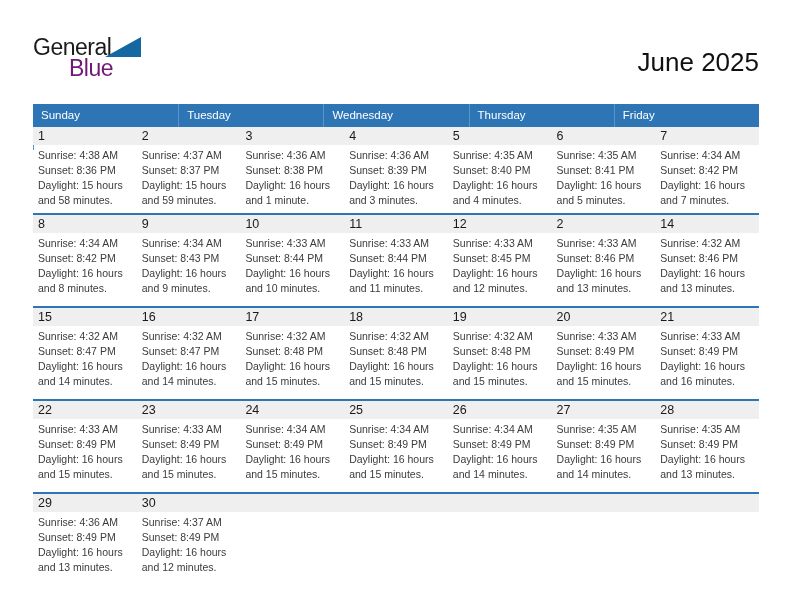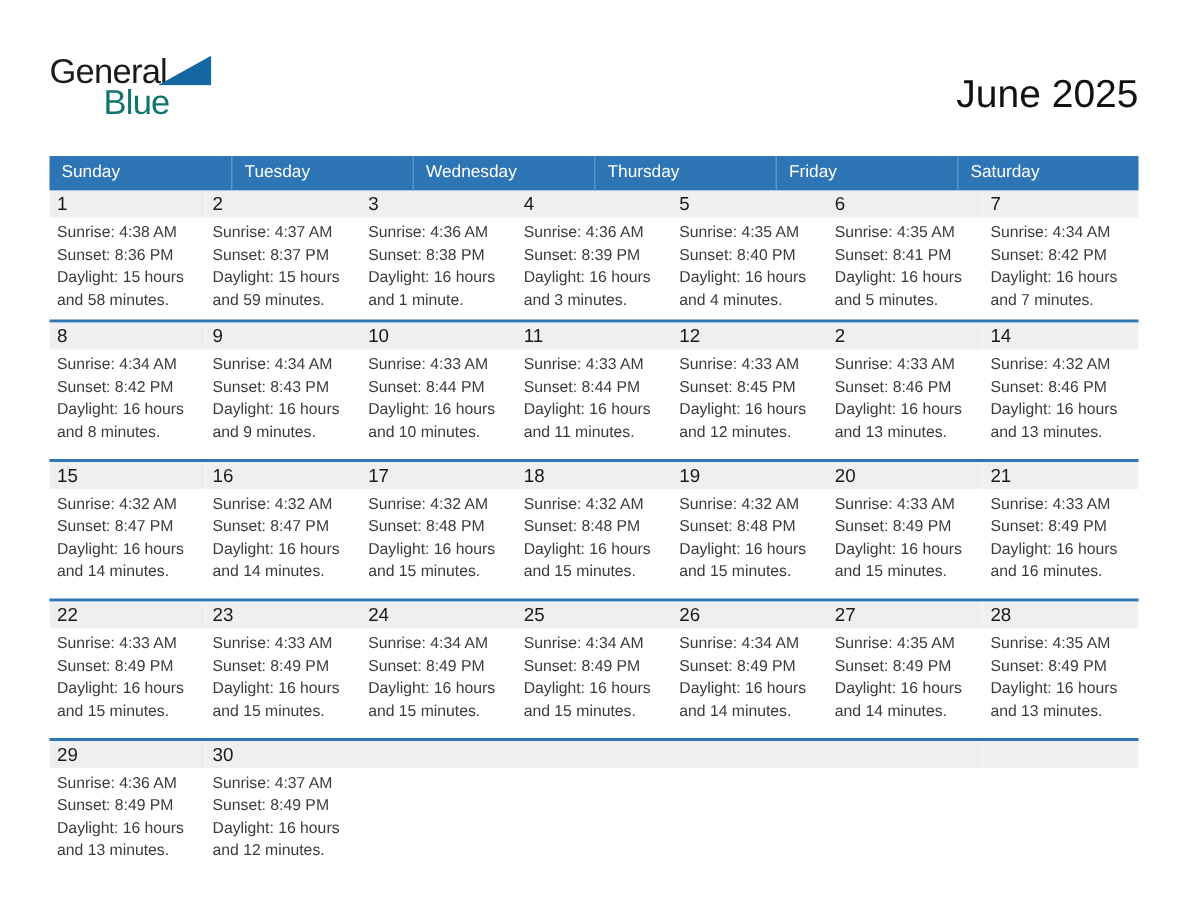--- a/index.html
+++ b/index.html
@@ -8,30 +8,30 @@
 
   
   .top-bar { position: absolute; top: 30px; left: 33px; right: 33px; }
 
   .logo { position: absolute; left: 0; top: 6px; width: 120px; height: 50px; }
   .logo-line1 { font-size: 23px; letter-spacing: -0.5px; color: #1a1a1a; line-height: 23px; }
   .logo-triangle { position: absolute; left: 72px; top: 1px; width: 36px; height: 20px;
                    background: #1467A0;
                    clip-path: polygon(0 100%, 100% 0, 100% 100%); }
   .logo-line2 { position: absolute; left: 36px; top: 20px; font-size: 23px; letter-spacing: -0.5px;
-                color: #0f766e; line-height: 24px; }
+                color: #701a75; line-height: 24px; }
 
   .titles { position: absolute; right: 0; top: 16px; text-align: right; }
   .month-title { font-size: 26px; line-height: 32px; color: #111; }
   .location-title { font-size: 15px; line-height: 26px; margin-top: 4px; color: #111; }
 
   
   .calendar { position: absolute; left: 33px; top: 104px; width: 726px; }
 
-  .weekday-row { display: grid; grid-template-columns: repeat(6, 1fr); background: #2E75B6; height: 23px; }
+  .weekday-row { display: grid; grid-template-columns: repeat(5, 1fr); background: #2E75B6; height: 23px; }
   .weekday-cell { color: #ffffff; font-size: 11.5px; line-height: 23px; padding-left: 8px;
                   border-left: 1px solid #5b96c9; }
   .weekday-cell:first-child { border-left: none; }
 
   .week-row { display: grid; grid-template-columns: repeat(7, 1fr); height: 93px; }
   .week-row.first { height: 86px; }
   .week-row:not(.first) { border-top: 2px solid #2E75B6; }
 
   .day-cell { overflow: hidden; }
   .num-band { background: #EFEFEF; height: 18px; font-size: 12.5px; line-height: 18px; padding-left: 5px; color: #1a1a1a; }

